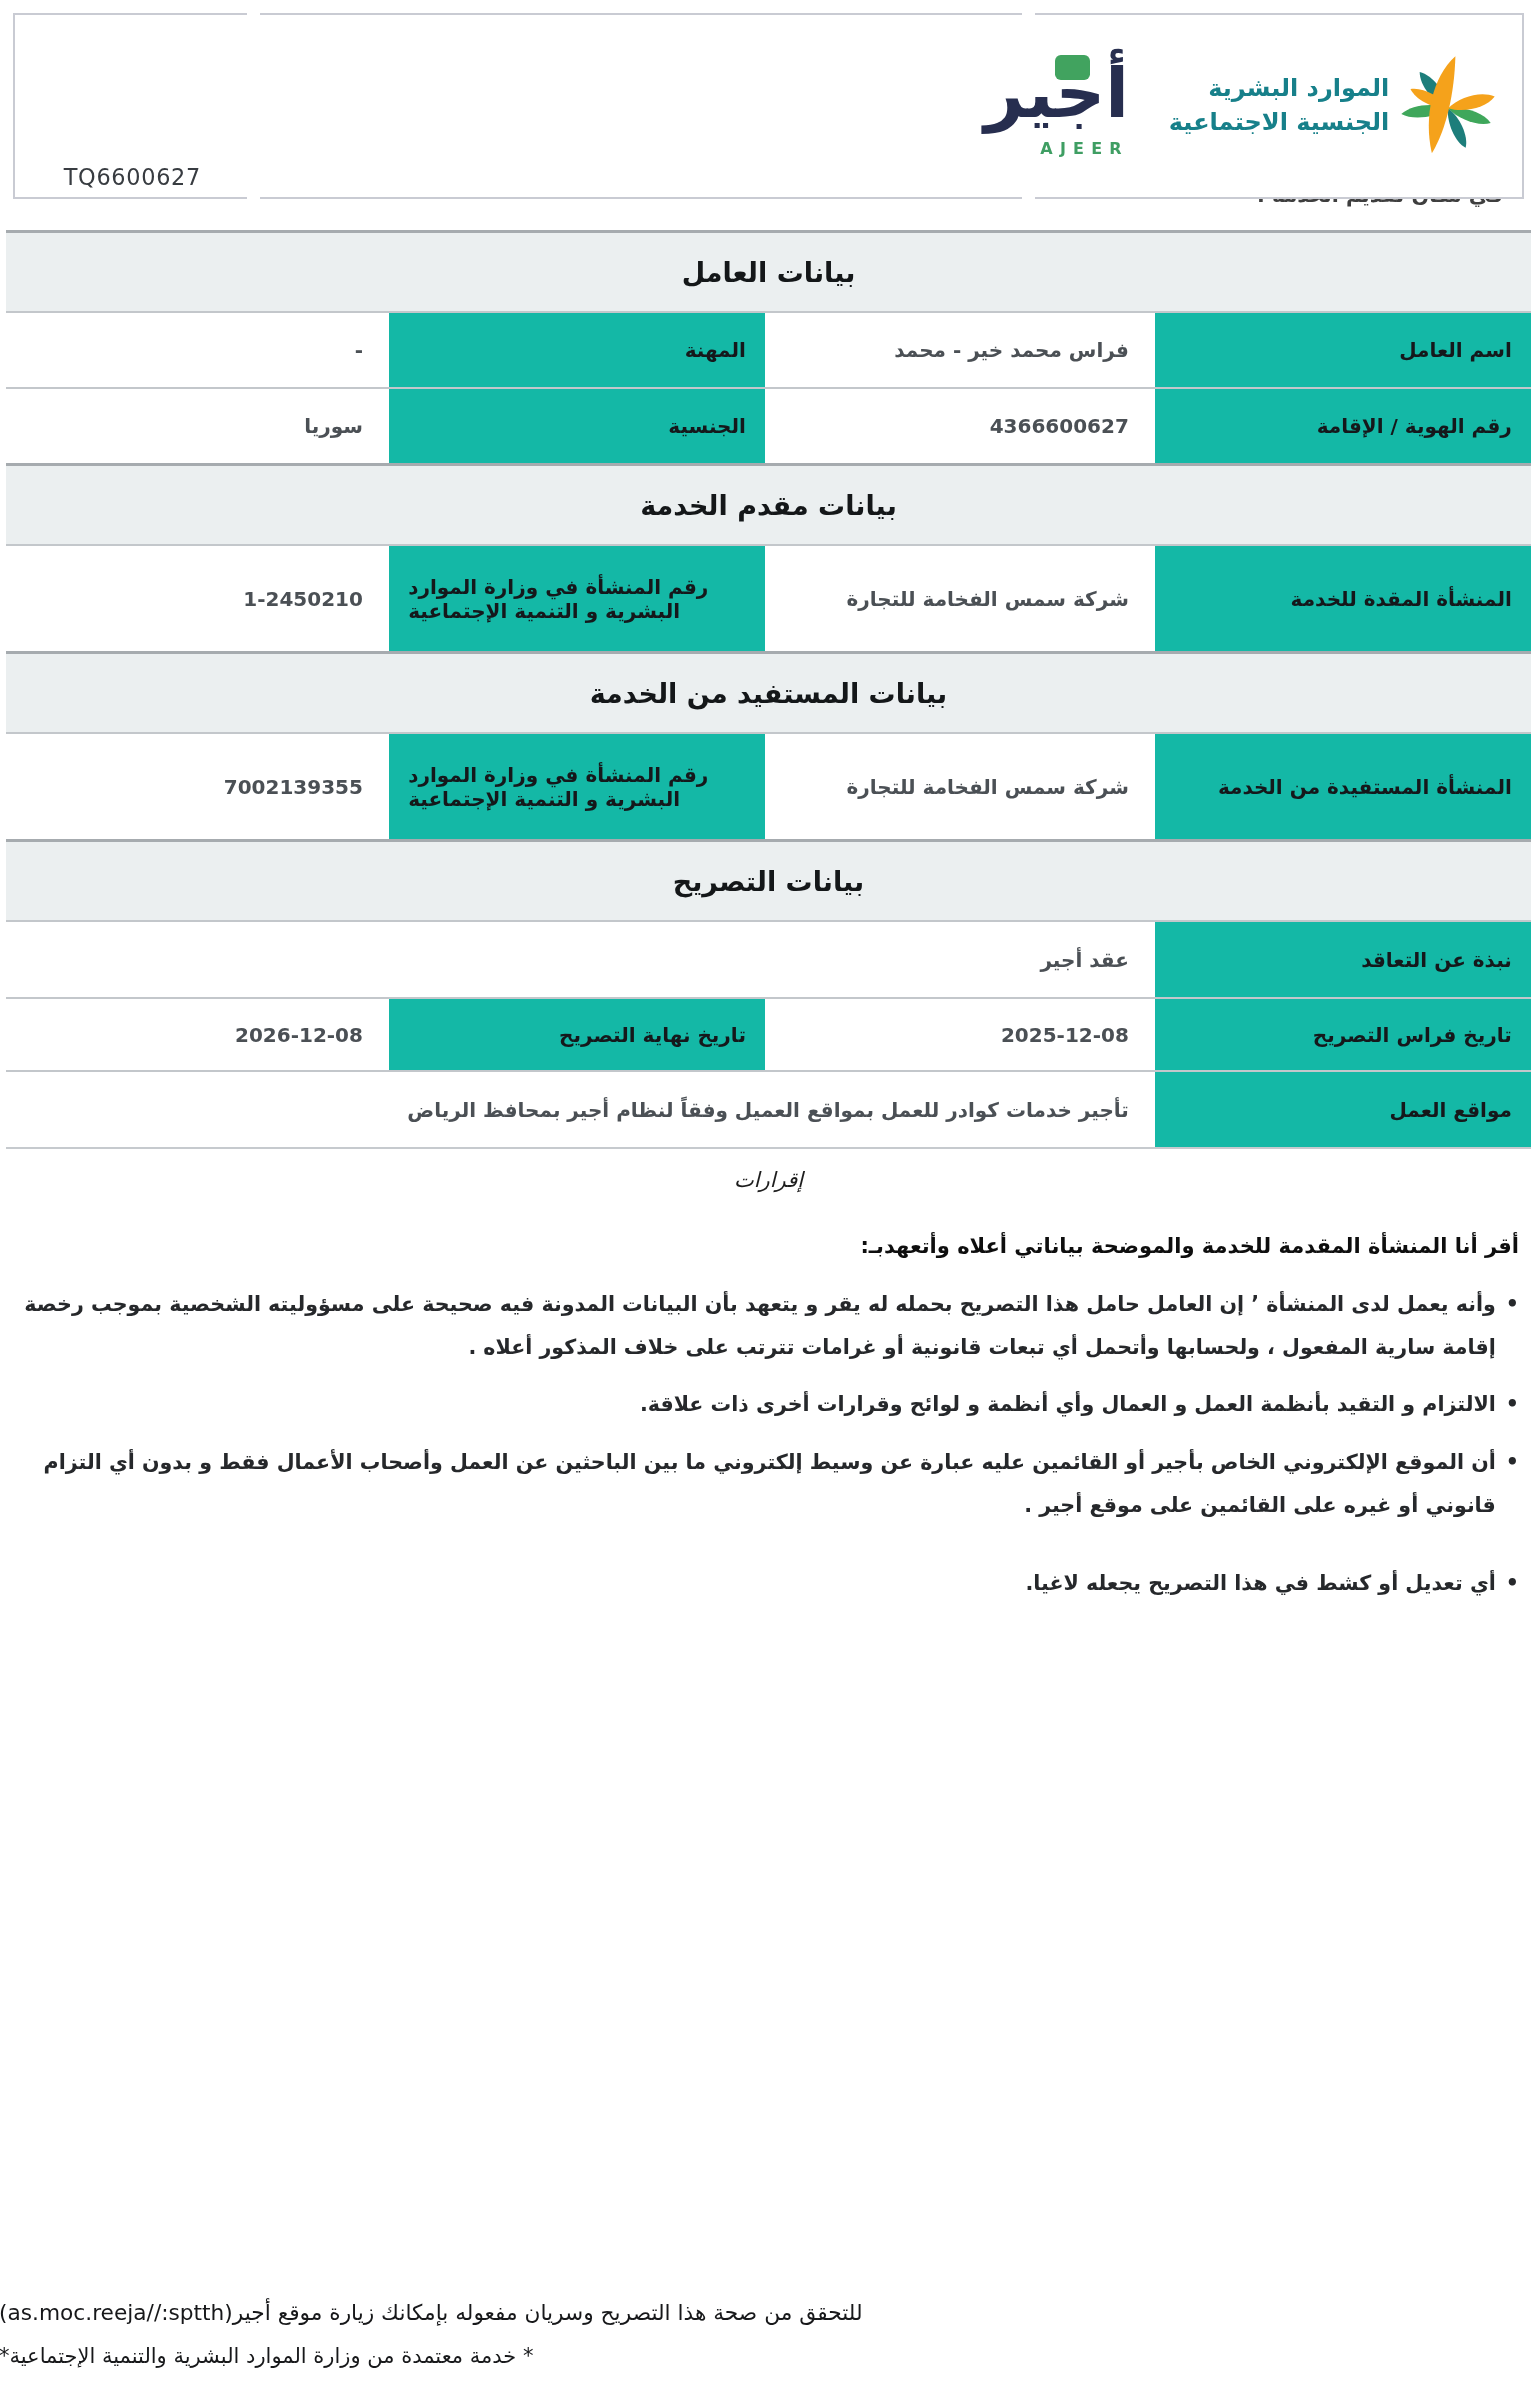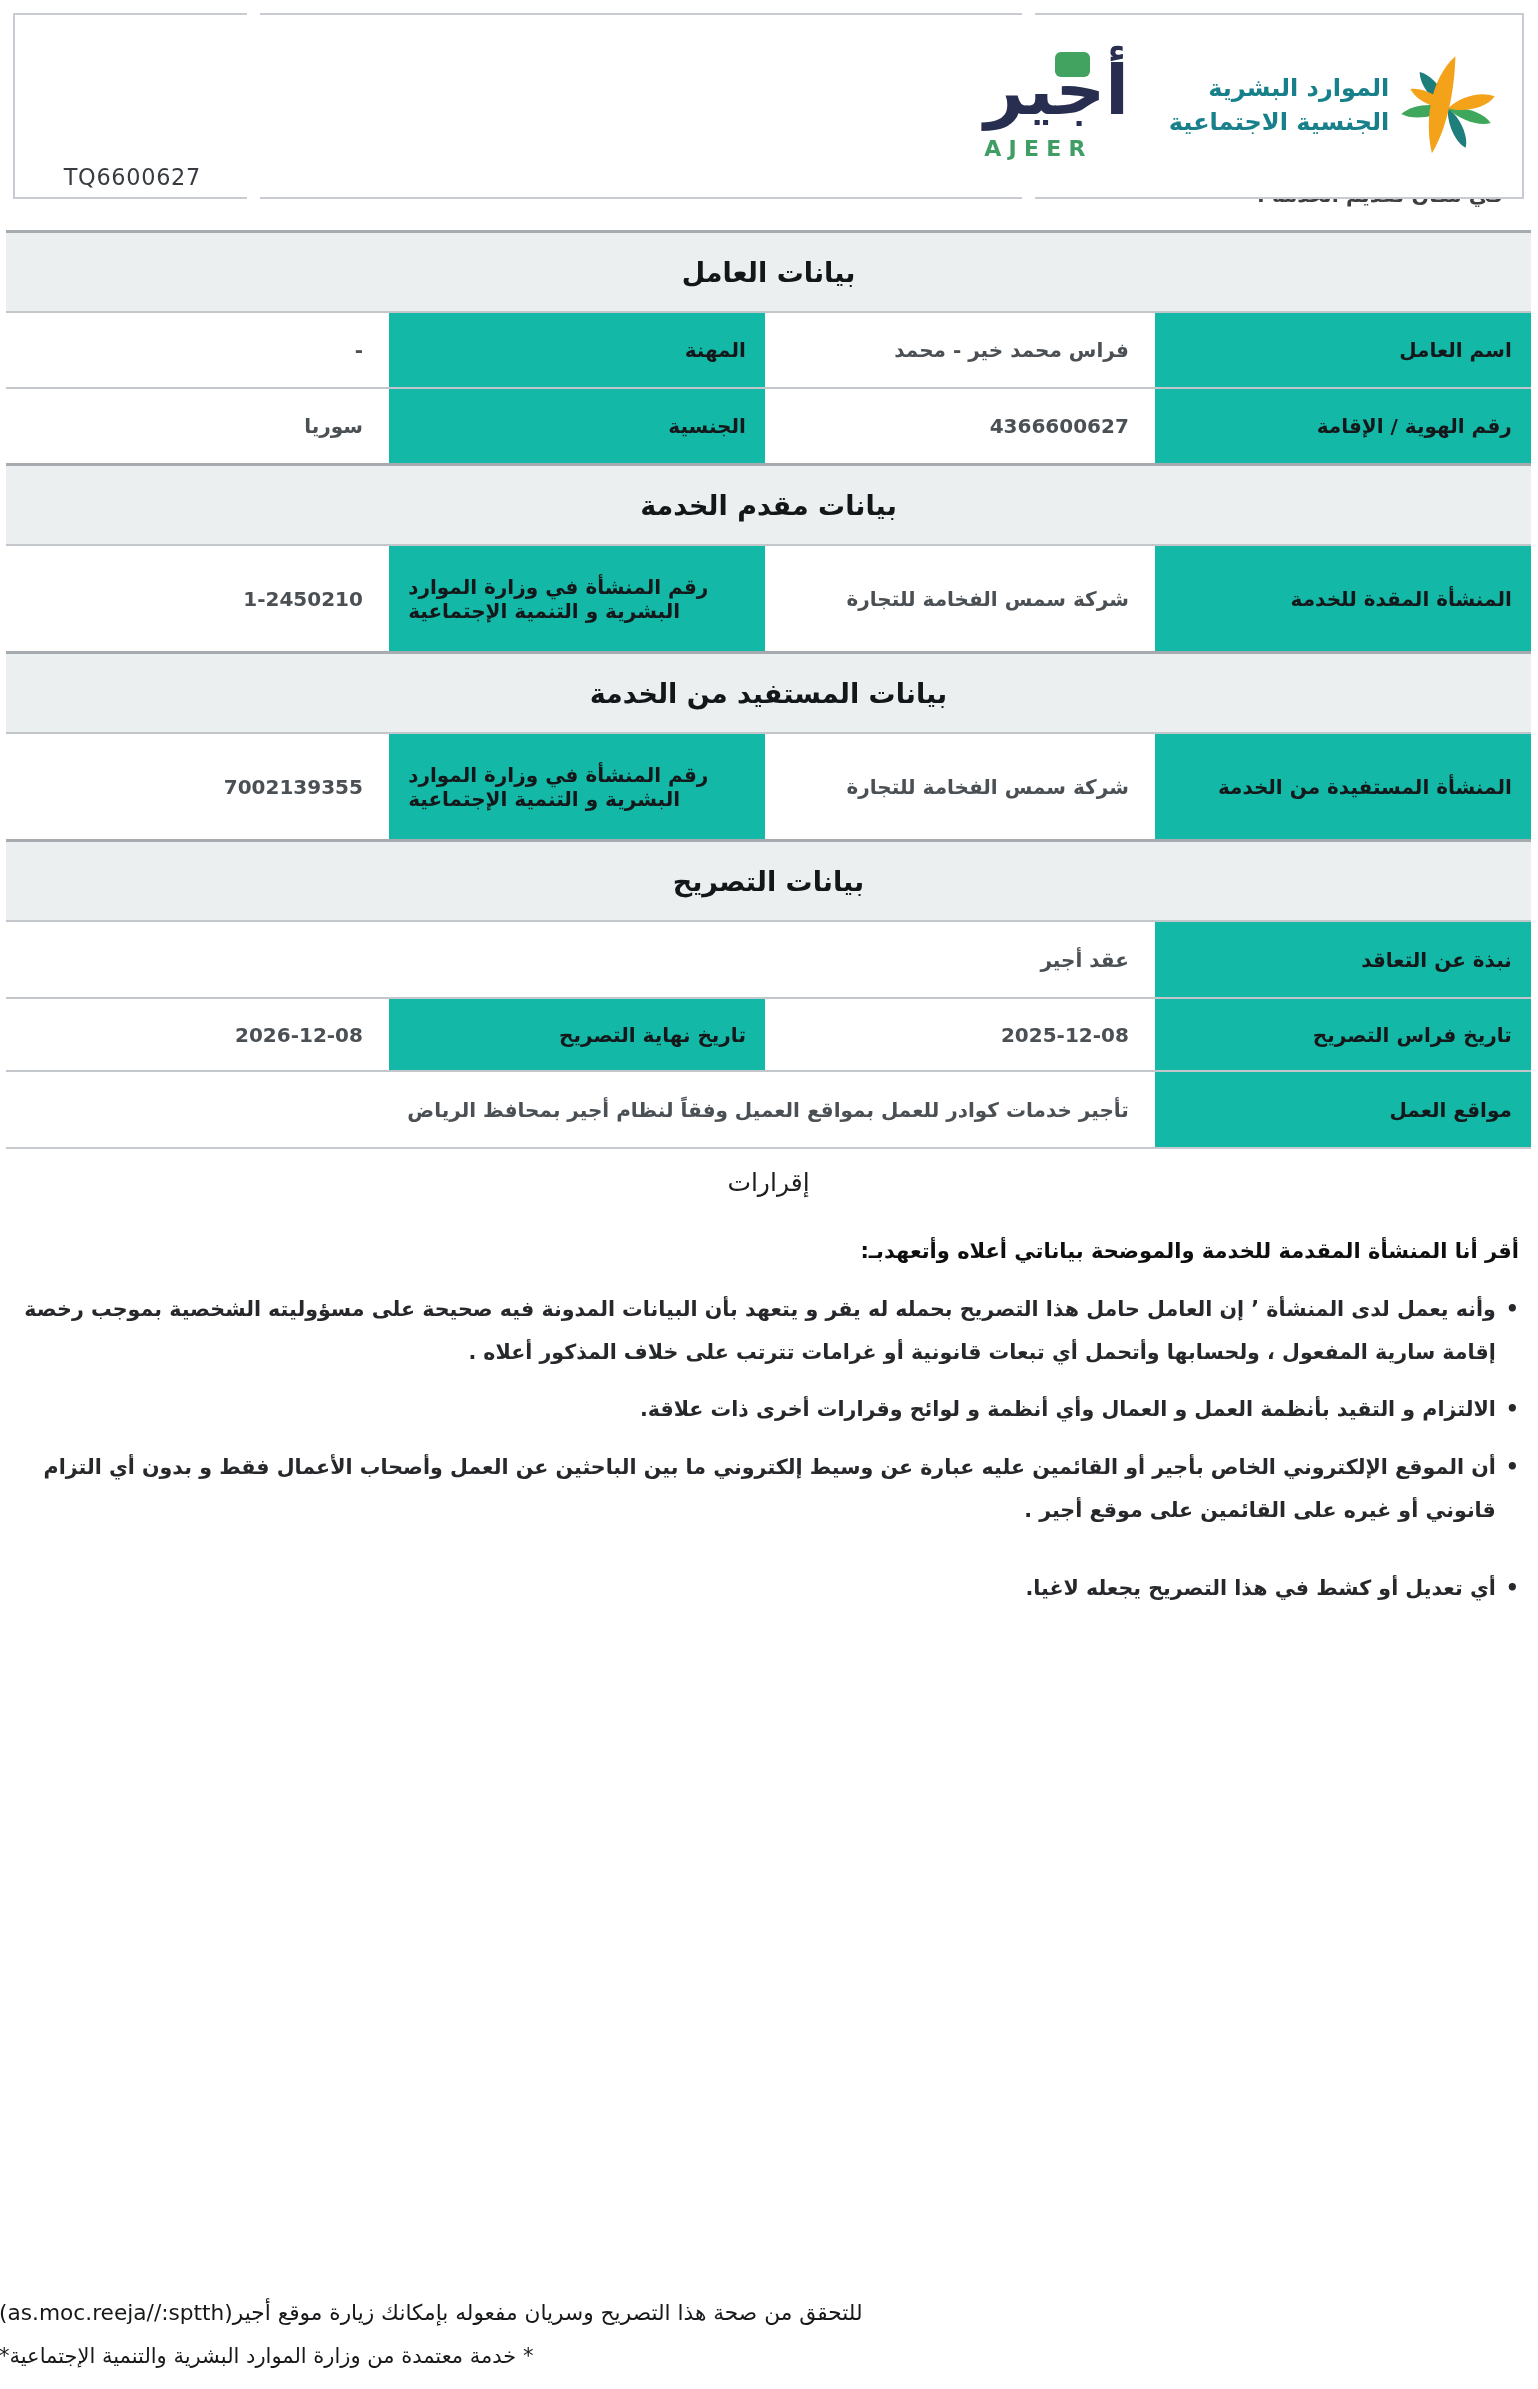--- a/index.html
+++ b/index.html
@@ -32,22 +32,22 @@
   .ajeer-ar{
     position:relative;z-index:1;
     font-size:69px;font-weight:bold;color:#272e4f;line-height:1.05;
     letter-spacing:1.4px;
   }
   .ajeer-accent{
     position:absolute;z-index:0;top:1.4px;right:39px;width:35px;height:24.6px;
     background:#41a35f;border-radius:5.8px;
   }
   .ajeer-latin{
-    direction:ltr;text-align:left;
-    font-size:22px;font-weight:bold;color:#3f9e63;letter-spacing:7.2px;margin-top:10px;
+    direction:ltr;text-align:right;
+    font-size:16px;font-weight:bold;color:#3f9e63;letter-spacing:7.2px;margin-top:10px;
   }
   .doc-title{
     flex:1;text-align:center;font-size:27px;font-weight:bold;color:#141414;
     padding-top:32px;
   }
   .permit-no{
     position:absolute;left:49px;bottom:7.2px;direction:ltr;
     font-size:22.4px;color:#383c41;letter-spacing:0.7px;
   }
 
@@ -72,21 +72,21 @@
   .cell{display:flex;align-items:center;padding:11.6px 19px;box-sizing:border-box;}
   .cell > span{width:100%;font-size:20px;font-weight:bold;}
   .lab{background:#14b8a6;} .lab > span{color:#15181b;}
   .val{background:#ffffff;} .val > span{color:#4b5055;}
   .left-align > span{text-align:left;}
   .span3{grid-column:span 3;}
   .h102{min-height:74px;} .h146{min-height:105px;} .h104{min-height:75px;} .h99{min-height:71px;text-align:right;}
 
   
   .decl{margin:0 19px 0 19px;}
-  .decl-title{margin-top:19px;text-align:center;font-size:25px;font-weight:normal;color:#1d1d1d;}
+  .decl-title{margin-top:19px;text-align:center;font-size:21px;font-weight:normal;color:#1d1d1d;font-style:italic;}
   .decl-intro{margin-top:42px;text-align:right;font-size:21px;font-weight:bold;color:#0e0e0e;}
   .decl-list{margin-top:24.6px;}
   .decl-item{
     display:flex;gap:10px;align-items:flex-start;
     font-size:20.6px;font-weight:bold;color:#26282b;line-height:43px;
     margin-bottom:14.4px;
   }
   .decl-item .bullet{flex:0 0 auto;}
   .decl-item .itxt{flex:1;}
   .decl-item.last{margin-top:35px;}

